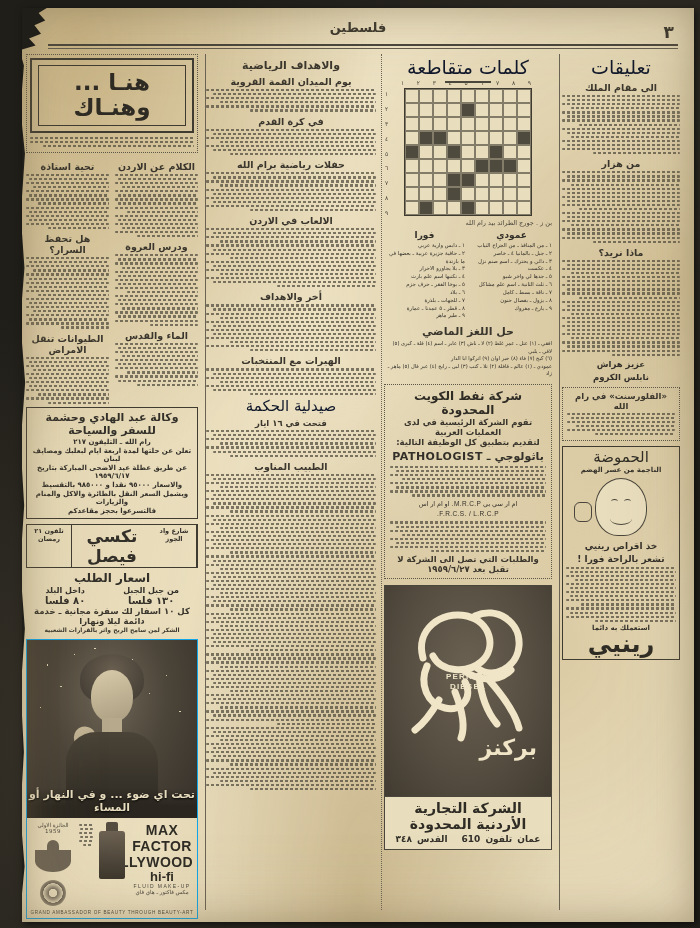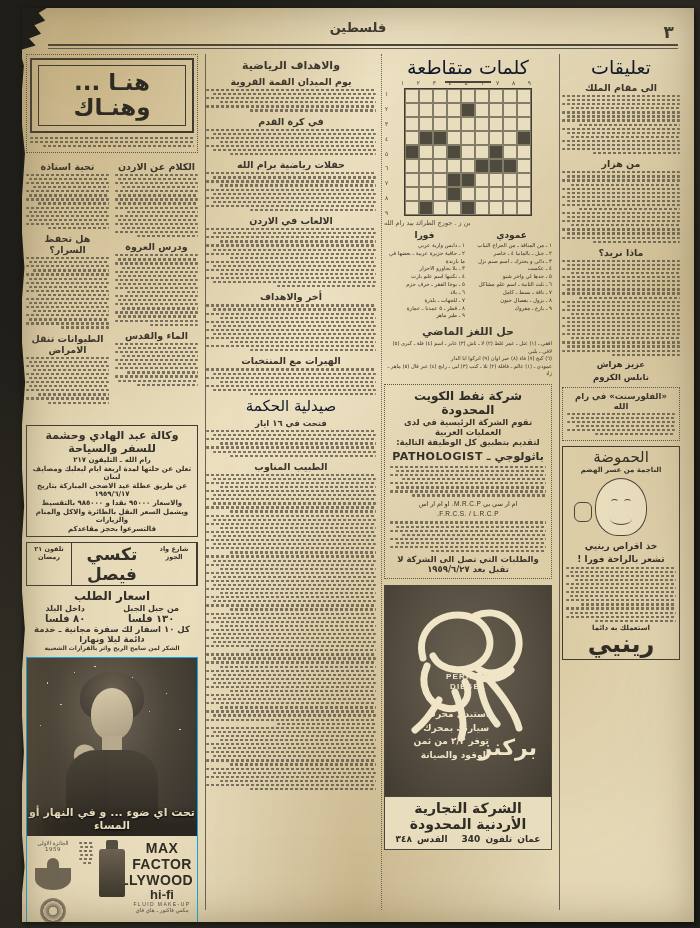--- a/index.html
+++ b/index.html
@@ -98,21 +98,21 @@
   
   .xw-wrap{margin:4px auto 2px;width:150px;position:relative;}
   .xw-colnums,.xw-rownums{position:absolute;font-size:6px;color:#4a463c;}
   .xw-colnums{top:-9px;left:8px;right:12px;display:flex;justify-content:space-between;}
   .xw-rownums{left:-8px;top:2px;bottom:0;display:flex;flex-direction:column;
     justify-content:space-between;}
   .xw-grid{display:grid;grid-template-columns:repeat(9,1fr);
     width:126px;height:126px;margin:0 auto;border:1.4px solid #3f3b31;background:#e8ddbd;}
   .xw-cell{border:0.7px solid #837c68;}
   .xw-cell.blk{background:#4e4a3e;}
-  .xw-cap{font-size:6.5px;text-align:left;color:#4a463c;margin-top:3px;}
+  .xw-cap{font-size:6.5px;text-align:right;color:#4a463c;margin-top:3px;}
 
   .clue-cols{display:flex;gap:6px;margin-top:3px;}
   .clue-col{flex:1;}
   .clue-col .t{font-size:9px;font-weight:700;text-align:center;margin-bottom:2px;}
 
   
   .taxi-row{display:flex;align-items:stretch;border:1.5px solid #3f3b31;}
   .taxi-cellL,.taxi-cellR{width:42px;border-inline-start:1px solid #3f3b31;
     font-size:6.5px;font-weight:700;text-align:center;padding:2px 1px;line-height:1.35;}
   .taxi-mid{flex:1;font-size:17px;font-weight:700;text-align:center;padding:1px 0;}
@@ -560,32 +560,28 @@
             <path d="M34,70 C26,88 34,108 52,112 C70,116 80,100 72,86"></path>
             <path d="M70,74 C86,86 106,86 118,74"></path>
             <path d="M62,96 C70,116 72,132 68,142"></path>
             <path d="M96,84 C110,100 122,116 126,132"></path>
             <path d="M86,80 C88,100 94,116 104,128"></path>
             <path d="M46,104 C38,118 30,128 22,134"></path>
           </g>
         </svg>
         <div class="pk-wordmark">PERKINS DIESEL</div>
         <div class="pk-brand-ar">بركنز</div>
-        <div class="pk-claim">
-          <div>استبدل محرك سيارتك بمحرك</div>
-          <div>توفر ٢/٣ من ثمن الوقود والصيانة</div>
-        </div>
       </div>
       <div class="pk-bottom">
         <div class="pk-company">الشركة التجارية الأردنية المحدودة</div>
         <div class="pk-contacts">
           <div class="cell">
             <span>عمان</span>
             <span>تلفون</span>
-            <span>340</span>
+            <span>610</span>
           </div>
           <div class="cell">
             <span>القدس</span>
             <span>٣٤٨</span>
           </div>
         </div>
       </div>
     </div>
   </div>
 
@@ -884,21 +880,21 @@
             <div class="ln s1"></div>
             <div class="ln s2"></div>
           <div class="ln s1"></div>
             <div class="ln s4"></div>
             <div class="ln s1"></div>
             <div class="ln s5"></div>
         </div>
       </div>
     </div>
 
-    <div class="travel" style="margin-top:19px">
+    <div class="travel" style="margin-top:1px">
       <div class="t">وكالة عبد الهادي وحشمة للسفر والسياحة</div>
       <div class="r">رام الله ـ التليفون ٢١٧</div>
       <div class="r">تعلن عن حلتها لمدة اربعة ايام لبعلبك ومصايف لبنان</div>
       <div class="r">عن طريق عطلة عيد الاضحى المباركة بتاريخ ١٩٥٩/٦/١٧</div>
       <div class="r">والاسعار ٩٥٠٠٠ نقدا و ٩٨٥٠٠٠ بالتقسيط</div>
       <div class="r">ويشمل السعر النقل بالطائرة والاكل والمنام والزيارات</div>
       <div class="r">فالتسرعوا بحجز مقاعدكم</div>
     </div>
 
     <div style="margin-top:5px">

